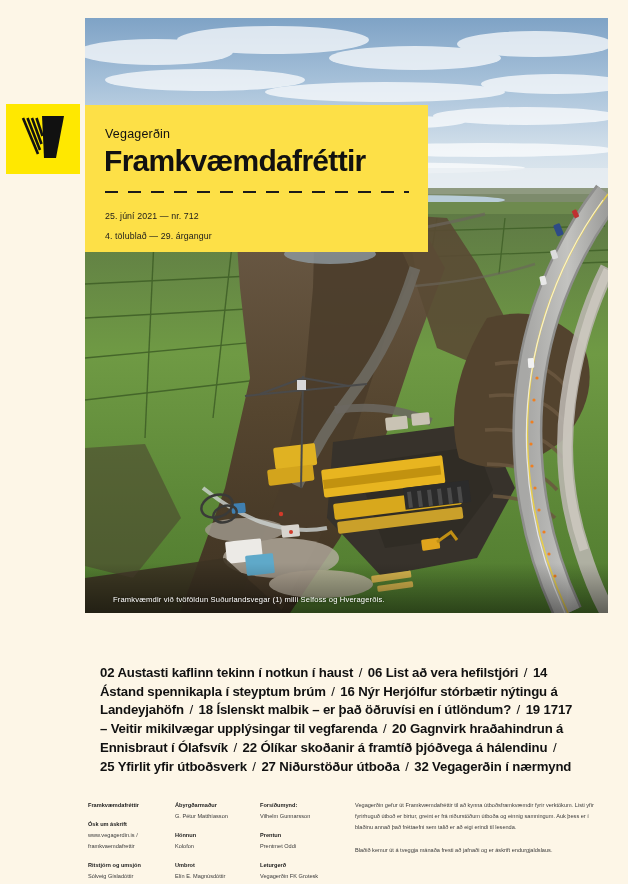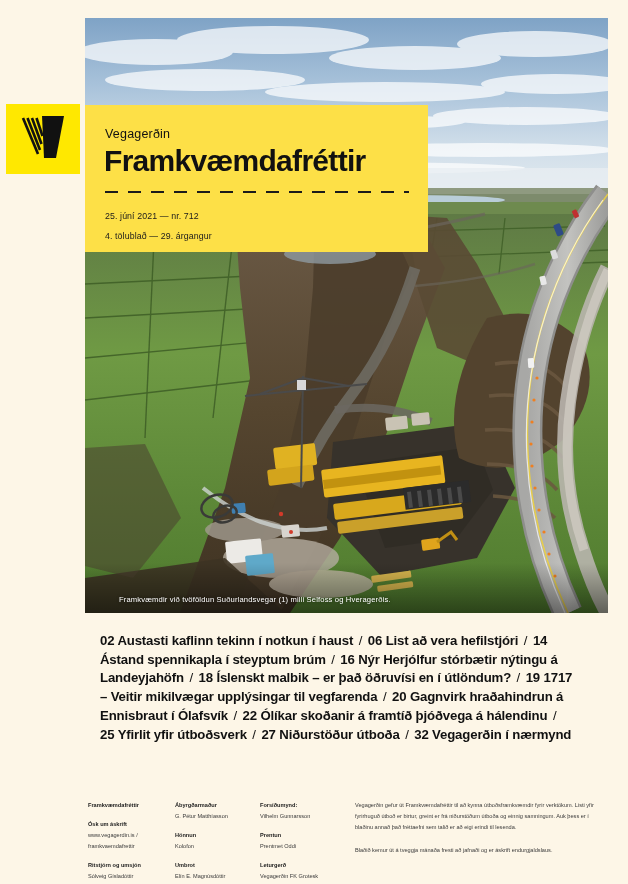--- a/index.html
+++ b/index.html
@@ -20,21 +20,21 @@
   }
   .logo-mark{position:absolute;left:12px;top:10px;width:50px;height:50px;}
 
   
   .photo{
     position:absolute;left:85px;top:18px;width:523px;height:595px;
     overflow:hidden;background:#7a8fa6;
   }
   .photo svg{display:block;width:523px;height:595px;}
   .photo-caption{
-    position:absolute;left:34px;bottom:9px;
+    position:absolute;left:28px;bottom:9px;
     font-size:7.6px;color:#ffffff;letter-spacing:.15px;
     text-shadow:0 0 3px rgba(0,0,0,.55);
     white-space:nowrap;
   }
 
   
   .title-card{
     position:absolute;left:85px;top:105px;width:343px;height:147px;
     background:#fde047;
     text-align:right;
@@ -54,21 +54,21 @@
   }
   .issue-line{
     position:absolute;left:20px;
     font-size:8.8px;color:#1b1b1b;letter-spacing:.1px;
   }
   .issue-1{top:106px;}
   .issue-2{top:119px;margin-top:7px;}
 
   
   .toc{
-    position:absolute;left:100px;top:632px;width:476px;
+    position:absolute;left:100px;top:664px;width:476px;
     font-size:13.2px;font-weight:bold;color:#111;
     line-height:1.42;letter-spacing:-.15px;
   }
   .toc .num{font-weight:bold;}
   .toc .sep{font-weight:normal;color:#111;padding:0 2px;}
 
   
   .footer{position:absolute;left:88px;top:800px;width:520px;}
   .col{position:absolute;top:0;font-size:5.6px;color:#3a3a3a;line-height:1.95;}
   .col-1{left:0;width:80px;}

